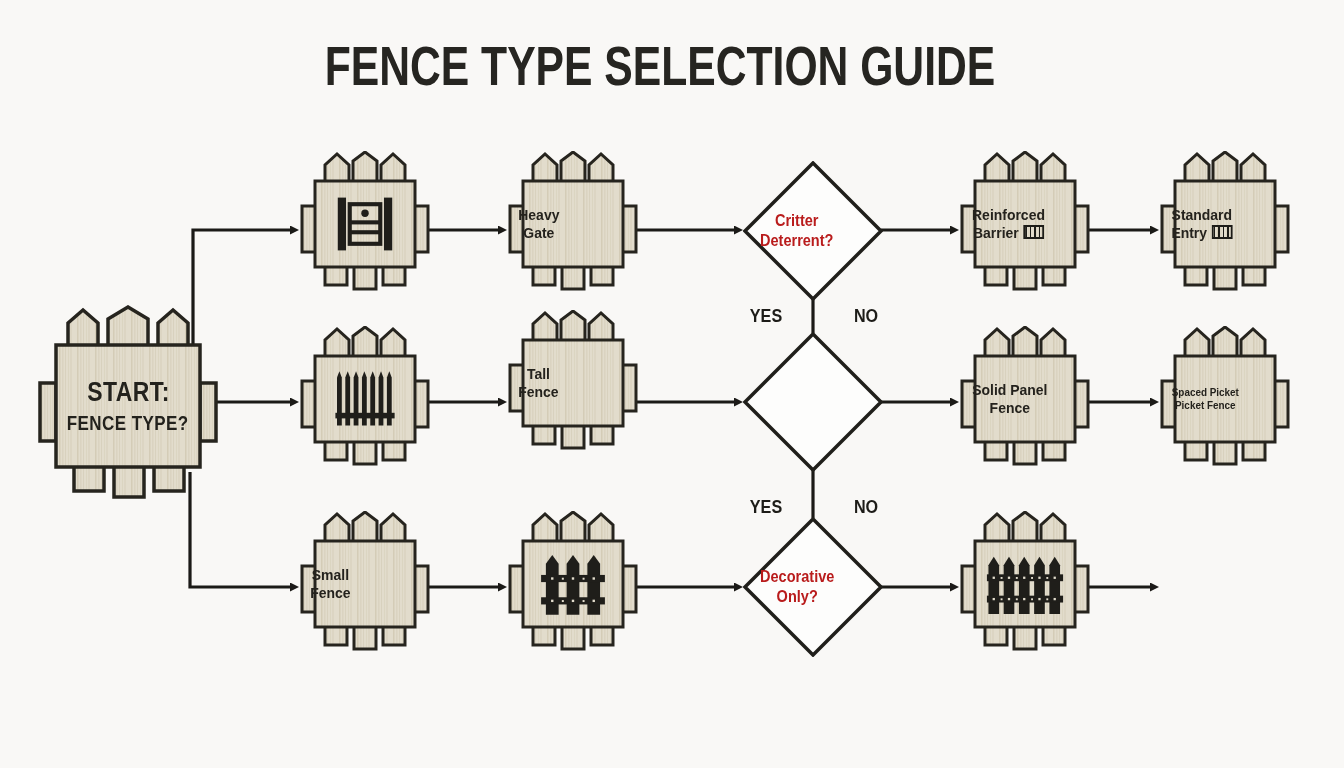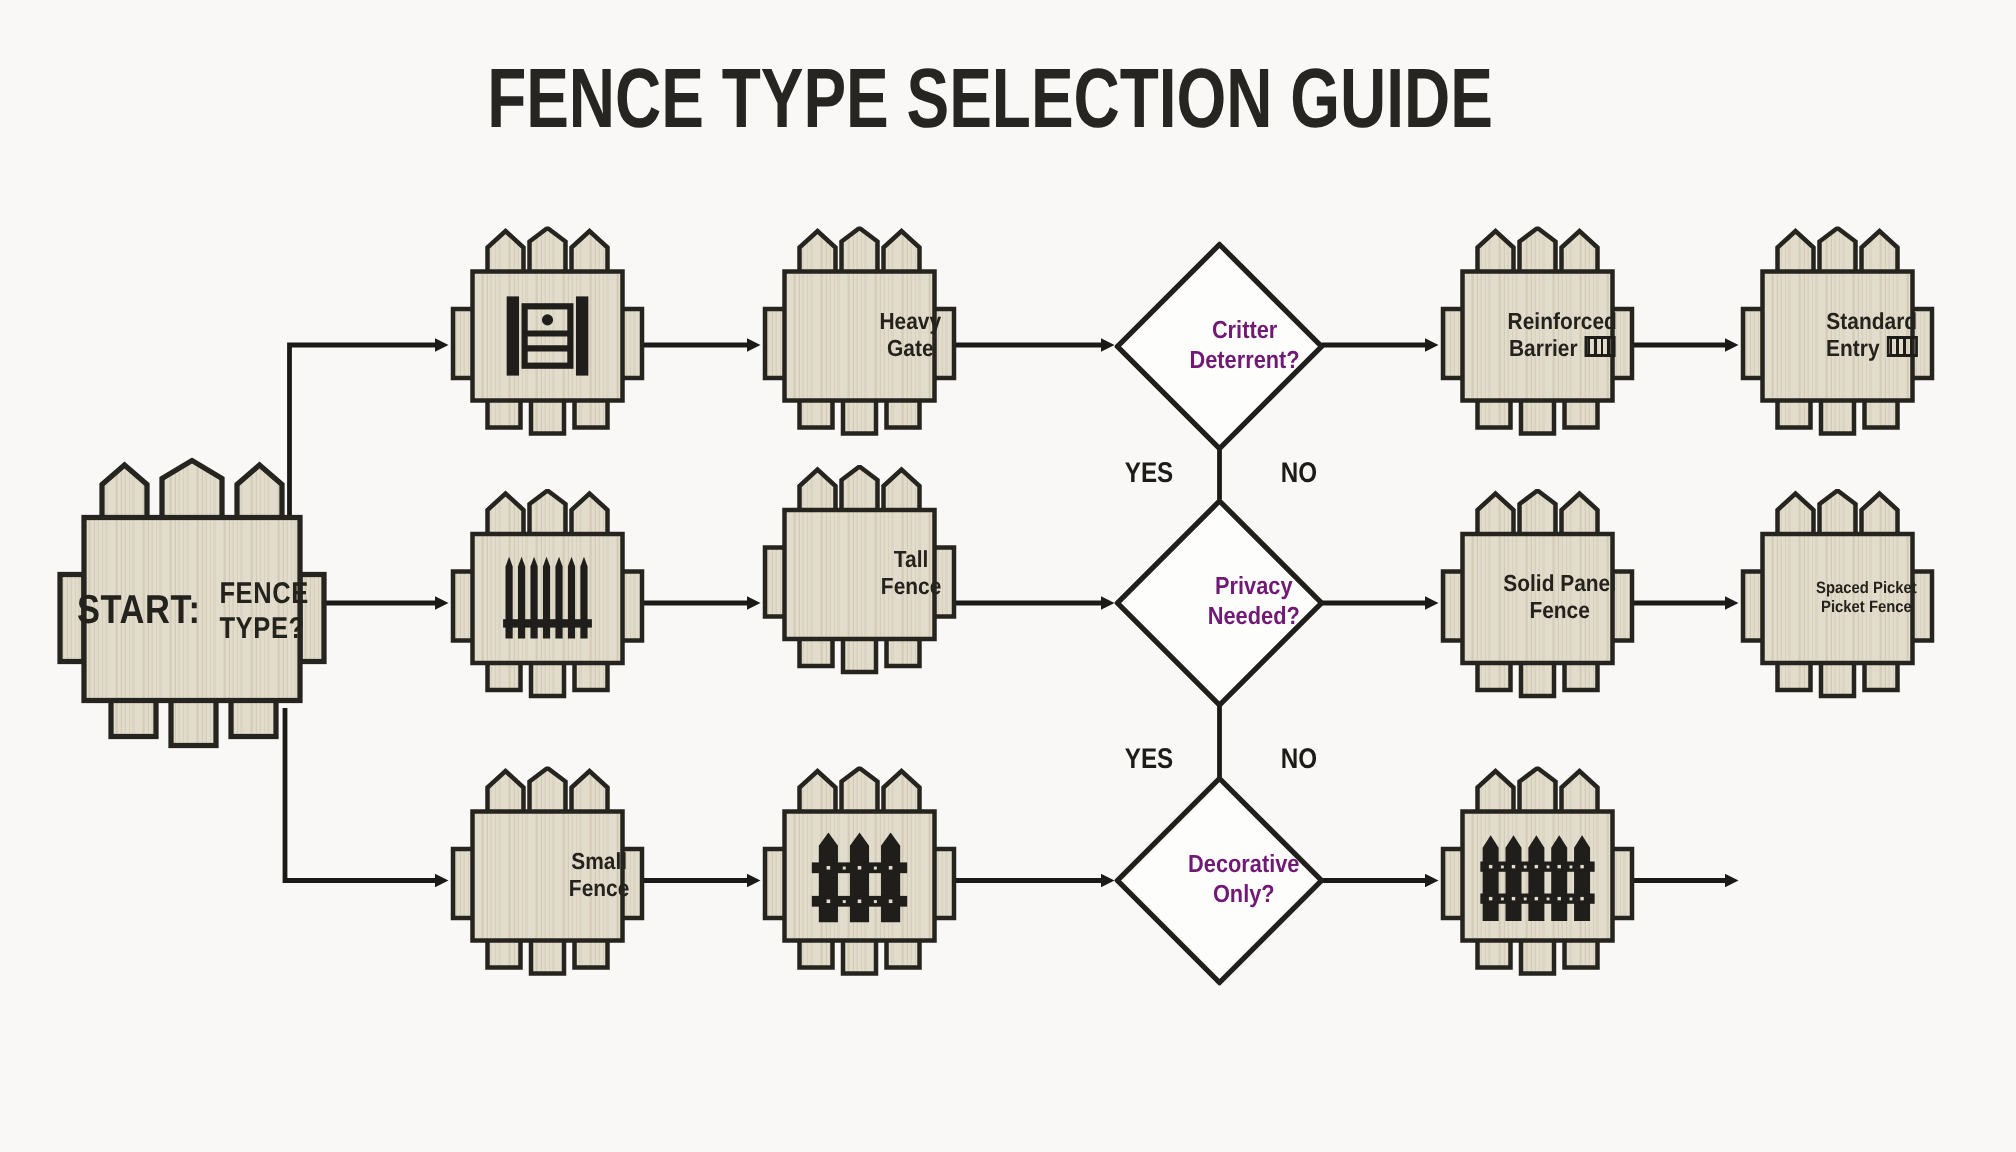--- a/index.html
+++ b/index.html
@@ -32,58 +32,58 @@
   }
   .node {
     position: absolute;
     width: 130px; height: 140px;
     z-index: 2;
   }
   .node > svg.shape { position: absolute; left: 0; top: 0; width: 100%; height: 100%; }
   .node-label {
     position: absolute;
     left: 8px; top: 30px; width: 114px; height: 86px;
-    display: flex; align-items: center; justify-content: flex-end;
+    display: flex; align-items: center; justify-content: flex-start;
     text-align: center;
     font-weight: 700;
     font-size: 15.5px;
     line-height: 1.18;
     color: #24221d;
     white-space: pre-line;
     z-index: 3;
   }
   .node-label .txt { transform: scaleX(0.9); transform-origin: 50% 50%; display: inline-block; }
   .start-node {
     position: absolute;
     left: 38px; top: 305px;
     width: 180px; height: 200px;
     z-index: 2;
   }
   .start-node > svg.shape { position: absolute; left: 0; top: 0; width: 100%; height: 100%; }
   .start-label {
     position: absolute;
     left: 18px; top: 40px; width: 144px; height: 122px;
-    display: flex; align-items: center; justify-content: center;
+    display: flex; flex-direction: column; align-items: center; justify-content: center;
     z-index: 3; color: #23221d;
   }
   .start-line1 { font-size: 27px; font-weight: 800; transform: scaleX(0.85); letter-spacing: 0.5px; }
   .start-line2 { font-size: 20px; font-weight: 800; transform: scaleX(0.85); margin-top: 4px; letter-spacing: 0.5px; }
   .diamond {
     position: absolute;
     width: 140px; height: 140px;
     z-index: 2;
   }
   .diamond > svg.shape { position: absolute; left: 0; top: 0; width: 100%; height: 100%; }
   .diamond-label {
     position: absolute;
     left: 12px; top: 12px; width: 116px; height: 116px;
-    display: flex; align-items: center; justify-content: flex-end;
+    display: flex; align-items: center; justify-content: flex-start;
     text-align: center;
     font-weight: 700; font-size: 16.5px; line-height: 1.2;
-    color: #701a75;
+    color: #b91c1c;
     white-space: pre-line;
     z-index: 3;
   }
   .diamond-label .txt { transform: scaleX(0.88); display: inline-block; }
   .branch-label {
     position: absolute;
     z-index: 3;
     font-size: 19px; font-weight: 800;
     color: #1d1c18;
     transform: scaleX(0.85);
@@ -262,22 +262,20 @@
         <use href="#fence-shape"></use>
       </svg>
     <div class="node-label"><span class="txt">Tall
 Fence</span></div>
   </div>
 
   <div class="diamond" style="left:743px;top:332px">
     <svg class="shape" viewBox="0 0 140 140">
       <polygon points="70,2 138,70 70,138 2,70" fill="#fdfdfc" stroke="#201f1b" stroke-width="3.5"></polygon>
     </svg>
-    <div class="diamond-label"><span class="txt">Privacy
-Needed?</span></div>
   </div>
 
   <div class="node" style="left:960px;top:326px">
     <svg class="shape" viewBox="0 0 130 140">
         <use href="#fence-shape"></use>
       </svg>
     <div class="node-label"><span class="txt">Solid Panel
 Fence</span></div>
   </div>
 

